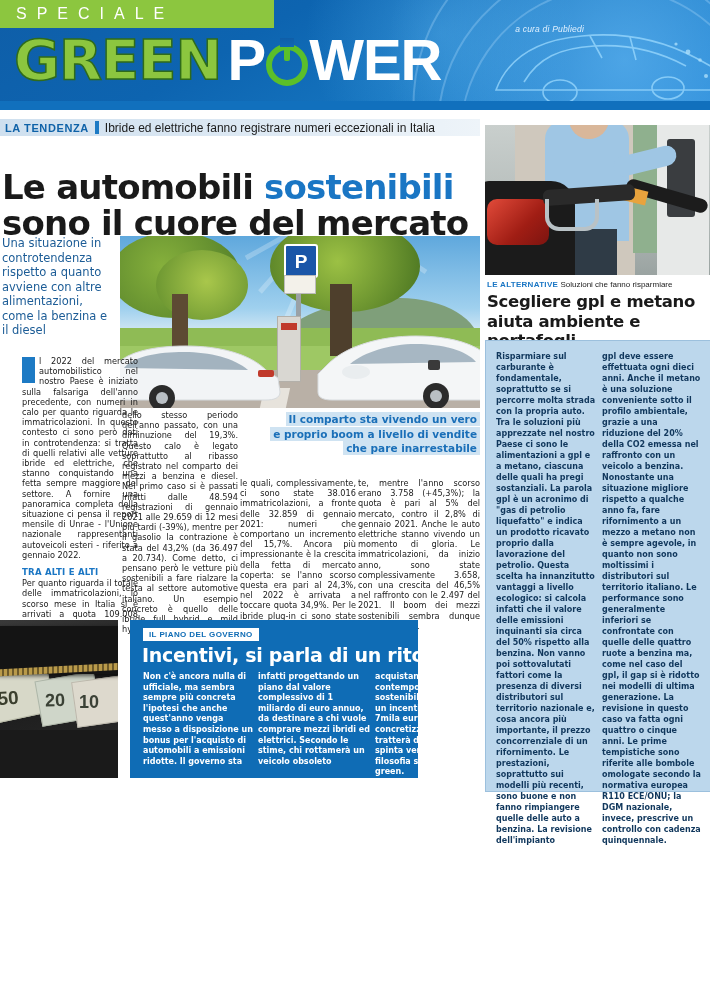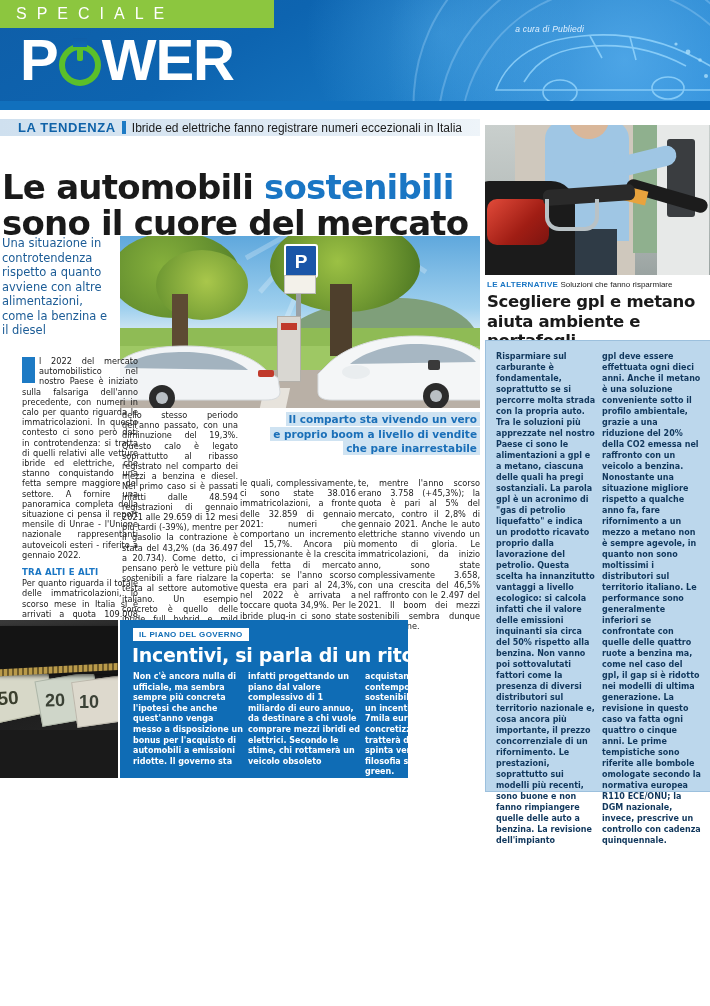--- a/index.html
+++ b/index.html
@@ -66,21 +66,21 @@
   }
   .mh-bottom{position:absolute;left:0;bottom:0;width:710px;height:9px;background:#1170bd;}
 
   
   .kicker{
     position:absolute;left:0;top:119px;width:480px;height:17px;
     background:linear-gradient(90deg,#cfe0ef 0%,#dfeaf4 60%,#eef4f9 100%);
     display:flex;align-items:center;
   }
   .kicker-label{
-    color:#0f62a8;font-weight:bold;font-size:13px;letter-spacing:.6px;padding-left:18px;
+    color:#0f62a8;font-weight:bold;font-size:11px;letter-spacing:.6px;padding-left:5px;
   }
   .kicker-sep{width:4px;height:13px;background:#1d7ac4;margin:0 6px;}
   .kicker-text{color:#1b1b1b;font-size:12px;}
 
   
   .headline{
     position:absolute;left:2px;top:146px;width:478px;
     font-family:"DejaVu Sans", sans-serif;
     font-weight:bold;font-size:34px;line-height:36px;color:#1a1a1a;
     letter-spacing:-.8px;
@@ -174,21 +174,21 @@
   .n50 b{position:absolute;left:8px;top:12px;font-size:19px;color:#3b3f2e;font-weight:bold;transform:rotate(8deg);}
   .n20{position:absolute;left:38px;top:56px;width:58px;height:44px;background:#cfd6c9;transform:rotate(-10deg);
        border:1px solid #aeb6a8;}
   .n20 b{position:absolute;left:6px;top:11px;font-size:18px;color:#3a4135;font-weight:bold;transform:rotate(8deg);}
   .n10{position:absolute;left:74px;top:58px;width:56px;height:44px;background:#ddd9cd;transform:rotate(-8deg);
        border:1px solid #bcb8ac;}
   .n10 b{position:absolute;left:4px;top:11px;font-size:18px;color:#3b4136;font-weight:bold;transform:rotate(8deg);}
   .gp-bottom{position:absolute;left:0;bottom:0;width:118px;height:48px;background:#1a1a1a;}
 
   .gov-box{
-    position:absolute;left:120px;top:620px;width:288px;height:158px;background:#0f6cb5;
+    position:absolute;left:130px;top:620px;width:288px;height:158px;background:#0f6cb5;
   }
   .gov-tag{
     position:absolute;left:13px;top:8px;height:13px;background:#ffffff;
     display:flex;align-items:center;padding:0 6px;
   }
   .gov-tag span{color:#0f6cb5;font-weight:bold;font-size:8px;letter-spacing:.4px;}
   .gov-title{
     position:absolute;left:12px;top:24px;width:340px;
     font-family:"DejaVu Sans", sans-serif;
     color:#ffffff;font-weight:bold;font-size:19px;line-height:22px;letter-spacing:-.3px;
@@ -260,20 +260,21 @@
       </g>
     </svg>
 
     <div class="speciale-bar">
       <span>SPECIALE</span>
     </div>
 
     <div class="acura">a cura di Publiedi</div>
 
     <div class="logo-wrap">
+      <span class="logo-green">GREEN</span>
       <span class="logo-power"><span>P</span><i class="pw-o"></i><span>WER</span></span>
     </div>
 
     <svg class="mh-car" viewBox="0 0 230 104">
       <g fill="none" stroke="#9fdcff" stroke-width="1.6" opacity=".85">
         <path d="M6,84 C18,52 46,34 92,30 C132,26 172,34 206,52 L224,62 L224,84 Z"></path>
         <path d="M34,76 C48,52 70,42 104,40 C138,38 170,46 196,60"></path>
         <ellipse cx="70" cy="86" rx="17" ry="12"></ellipse>
         <ellipse cx="178" cy="82" rx="16" ry="11"></ellipse>
         <path d="M100,30 L112,52 M140,31 L146,54"></path>

